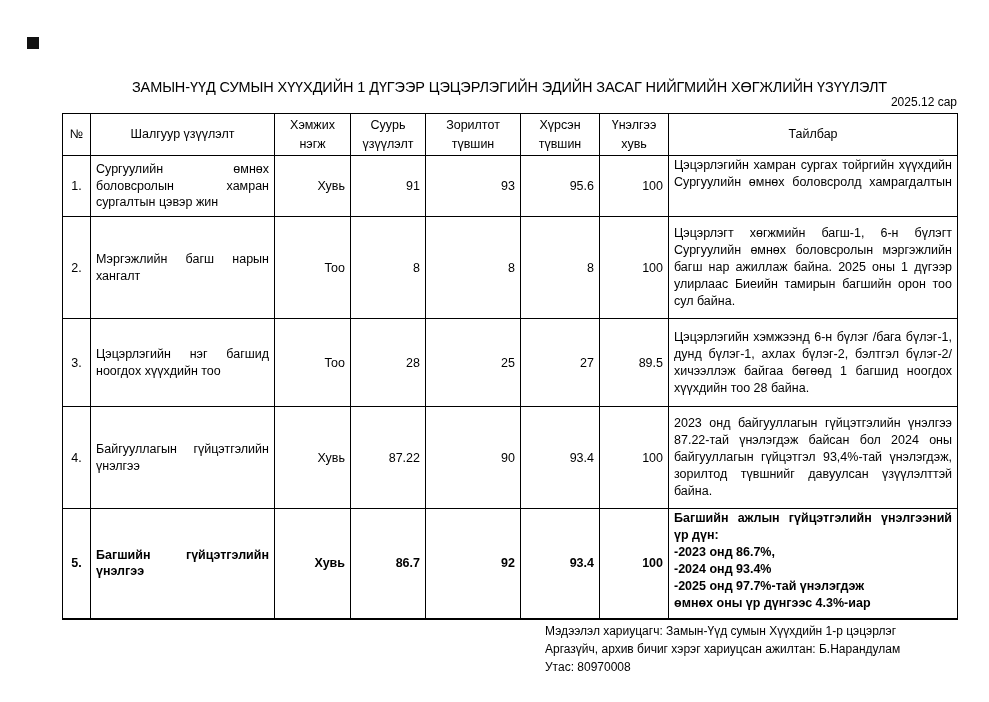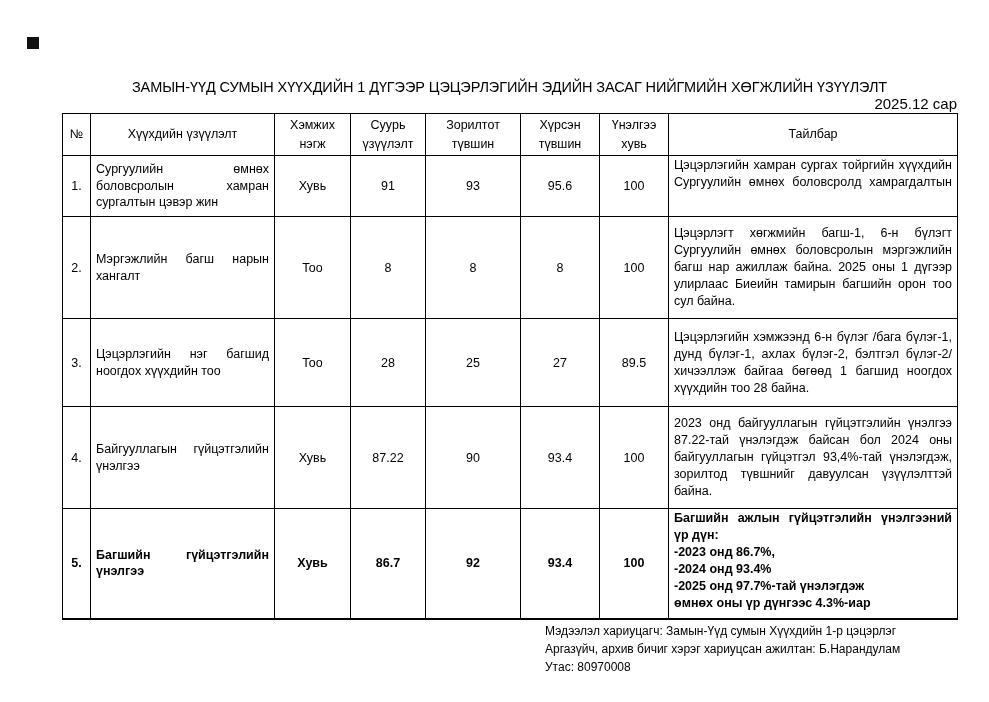--- a/index.html
+++ b/index.html
@@ -16,39 +16,39 @@
     position:absolute;left:27px;top:37px;width:12px;height:12px;
     background:#111;
   }
   .title{
     position:absolute;left:62px;top:79px;width:895px;
     text-align:center;font-size:14.5px;font-weight:normal;
     letter-spacing:-0.1px;white-space:nowrap;
   }
   .date{
     position:absolute;right:32px;top:95px;
-    font-size:15px;text-align:right;
+    font-size:12px;text-align:right;
   }
   table.main{
     position:absolute;left:62px;top:113px;width:895px;
     border-collapse:collapse;table-layout:fixed;
     font-size:12.5px;
   }
   table.main th, table.main td{
     border:1px solid #000;
     padding:1px 5px;
     vertical-align:middle;
     overflow:hidden;
   }
   table.main{border-bottom:2px solid #000;}
   tr.last-row td{border-bottom:1px solid #6d28d9;font-weight:bold;}
   th{font-weight:normal;text-align:center;line-height:1.45;}
   tr.head{height:42px;}
   td.c-no{text-align:center;}
-  td.c-center{text-align:center;}
+  td.c-center{text-align:right;}
   td.c-ind{text-align:justify;padding:1px 6px;line-height:16.5px;}
   td.c-note{vertical-align:top;padding:1px 6px;}
   .note{
     text-align:justify;line-height:17px;overflow:hidden;
     white-space:pre-line;
   }
   .note.clip-just{text-align-last:justify;}
   .h3l{height:58px;}
   tr.r1{height:53px;}
   tr.r2{height:102px;}
@@ -77,21 +77,21 @@
       <col style="width:76px">
       <col style="width:75px">
       <col style="width:95px">
       <col style="width:79px">
       <col style="width:69px">
       <col style="width:289px">
     </colgroup>
     <thead>
       <tr class="head">
         <th>№</th>
-        <th>Хүүхдийн үзүүлэлт</th>
+        <th>Шалгуур үзүүлэлт</th>
         <th>Хэмжих нэгж</th>
         <th>Суурь үзүүлэлт</th>
         <th>Зорилтот түвшин</th>
         <th>Хүрсэн түвшин</th>
         <th>Үнэлгээ хувь</th>
         <th>Тайлбар</th>
       </tr>
     </thead>
     <tbody>
       <tr class="r1">

